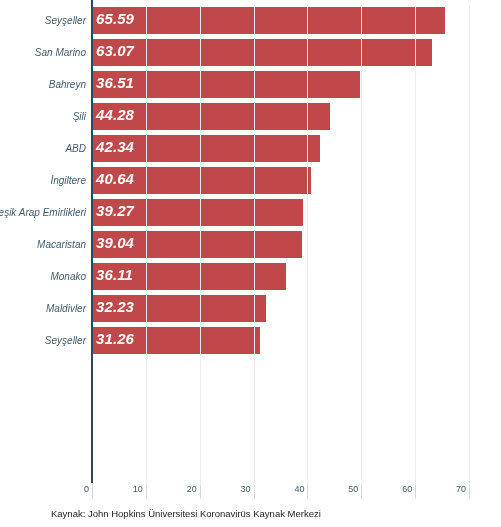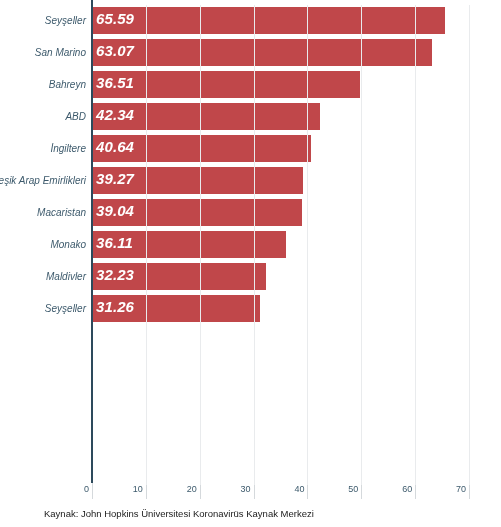--- a/index.html
+++ b/index.html
@@ -141,21 +141,21 @@
     right: 3px;
     top: 1px;
     font-size: 9px;
     color: #3d5a6c;
     white-space: nowrap;
   }
 
   
   .source-caption {
     position: absolute;
-    left: 8px;
+    left: 15px;
     top: 508px;
     font-size: 9.5px;
     color: #1a1a1a;
     white-space: nowrap;
     padding-left: 36px;
   }
 </style>
 </head>
 <body>
 
@@ -170,20 +170,25 @@
         </div>
         <div class="row">
           <div class="cat-label">San Marino</div>
           <div class="bar" style="width: 339.677px; background: rgb(192, 71, 74);"></div>
           <div class="bar-value">63.07</div>
         </div>
         <div class="row">
           <div class="cat-label">Bahreyn</div>
           <div class="bar" style="width: 267.508px; background: rgb(192, 71, 74);"></div>
           <div class="bar-value">36.51</div>
+        </div>
+        <div class="row">
+          <div class="cat-label">Şili</div>
+          <div class="bar" style="width: 238.479px; background: rgb(192, 71, 74);"></div>
+          <div class="bar-value">44.28</div>
         </div>
         <div class="row">
           <div class="cat-label">ABD</div>
           <div class="bar" style="width: 228.031px; background: rgb(192, 71, 74);"></div>
           <div class="bar-value">42.34</div>
         </div>
         <div class="row">
           <div class="cat-label">İngiltere</div>
           <div class="bar" style="width: 218.875px; background: rgb(192, 71, 74);"></div>
           <div class="bar-value">40.64</div>

